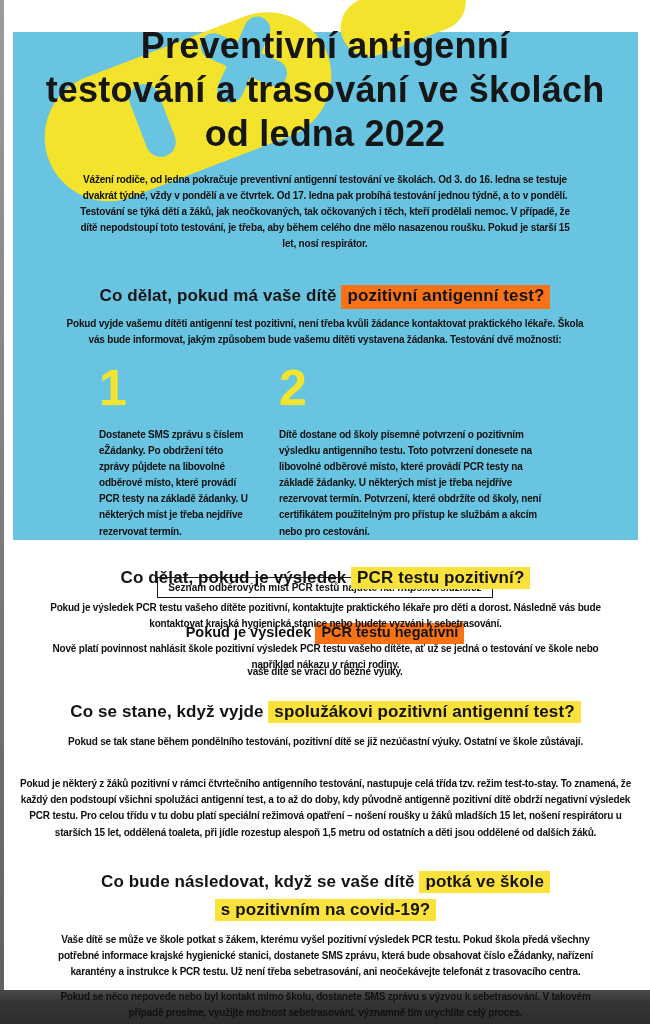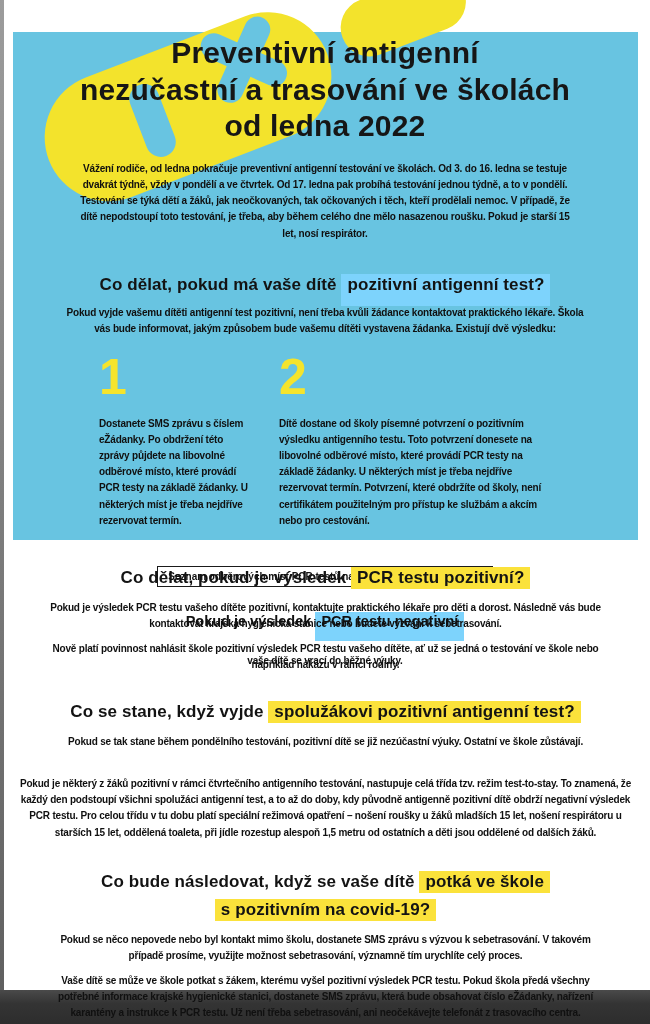--- a/index.html
+++ b/index.html
@@ -16,25 +16,25 @@
                transform:rotate(-21deg);transform-origin:0 50%;z-index:1;}
   .cassette{position:absolute;left:0;top:8px;width:298px;height:128px;border-radius:64px;background:#f3e32c;}
   .cutout-pill{position:absolute;left:96px;top:34px;width:30px;height:76px;border-radius:15px;background:#68c4e1;}
   .plus-bar{position:absolute;left:205px;top:-12px;width:26px;height:92px;border-radius:13px;background:#68c4e1;}
   .plus-bar.b2{transform:rotate(90deg);}
   .plus-wrap{position:absolute;left:0;top:14px;width:436px;height:68px;transform:rotate(45deg);transform-origin:218px 34px;}
   .swab-a{position:absolute;left:318px;top:34px;width:130px;height:58px;border-radius:29px;background:#f3e32c;}
   .swab-b{position:absolute;left:478px;top:40px;width:104px;height:50px;border-radius:25px;background:#f3e32c;}
 
   .cyan-content{position:absolute;inset:0;z-index:2;text-align:center;}
-  .title{margin-top:35px;font-size:30px;line-height:1.22;font-weight:800;letter-spacing:0.2px;color:#161616;}
+  .title{margin-top:24px;font-size:36px;line-height:1.22;font-weight:800;letter-spacing:0.2px;color:#161616;}
   .body-txt{font-size:10px;font-weight:700;letter-spacing:-0.2px;line-height:1.62;color:#101010;}
   .intro{width:505px;margin:16px auto 0;}
   .sec-h{font-size:17px;font-weight:800;letter-spacing:0.1px;color:#131313;line-height:1.5;}
-  .hl-white{background:#7dd3fc;padding:1px 6px 12px;}
+  .hl-white{background:#f97316;padding:1px 6px 4px;}
   .hl-yellow{background:#fbe23b;padding:1px 6px 2px;}
   .s1-h{margin-top:30px;}
   .s1-intro{width:520px;margin:8px auto 0;}
   .options{display:flex;justify-content:center;gap:30px;margin-top:14px;text-align:left;}
   .opt1{width:150px;} .opt2{width:272px;}
   .num{font-size:50px;font-weight:800;color:#f5e42c;line-height:1;margin:0 0 14px 0;}
   .info-box{display:inline-block;margin-top:27px;border:1px solid #1a1a1a;background:#fff;
             padding:4px 10px;font-size:10px;font-weight:700;}
   .info-box .url{font-style:italic;}
   .neg-line{margin-top:26px;font-size:14.5px;font-weight:800;}
@@ -61,30 +61,30 @@
       <div class="plus-bar"></div>
       <div class="plus-bar b2"></div>
     </div>
     <div class="swab-a"></div>
     <div class="swab-b"></div>
   </div>
 
   <div class="cyan-content">
     <div class="title">
       <div>Preventivní antigenní</div>
-      <div>nezúčastní a trasování ve školách</div>
+      <div>testování a trasování ve školách</div>
       <div>od ledna 2022</div>
     </div>
     <p class="body-txt intro">Vážení rodiče, od ledna pokračuje preventivní antigenní testování ve školách. Od 3. do 16. ledna se testuje dvakrát týdně, vždy v pondělí a ve čtvrtek. Od 17. ledna pak probíhá testování jednou týdně, a to v pondělí. Testování se týká dětí a žáků, jak neočkovaných, tak očkovaných i těch, kteří prodělali nemoc. V případě, že dítě nepodstoupí toto testování, je třeba, aby během celého dne mělo nasazenou roušku. Pokud je starší 15 let, nosí respirátor.</p>
 
     <div class="sec-h s1-h">
       <span>Co dělat, pokud má vaše dítě</span>
       <span class="hl-white">pozitivní antigenní test?</span>
     </div>
-    <p class="body-txt s1-intro">Pokud vyjde vašemu dítěti antigenní test pozitivní, není třeba kvůli žádance kontaktovat praktického lékaře. Škola vás bude informovat, jakým způsobem bude vašemu dítěti vystavena žádanka. Existují dvě výsledku:</p>
+    <p class="body-txt s1-intro">Pokud vyjde vašemu dítěti antigenní test pozitivní, není třeba kvůli žádance kontaktovat praktického lékaře. Škola vás bude informovat, jakým způsobem bude vašemu dítěti vystavena žádanka. Testování dvě možnosti:</p>
 
     <div class="options">
       <div class="opt1">
         <p class="num">1</p>
         <p class="body-txt">Dostanete SMS zprávu s číslem eŽádanky. Po obdržení této zprávy půjdete na libovolné odběrové místo, které provádí PCR testy na základě žádanky. U některých míst je třeba nejdříve rezervovat termín.</p>
       </div>
       <div class="opt2">
         <p class="num">2</p>
         <p class="body-txt">Dítě dostane od školy písemné potvrzení o pozitivním výsledku antigenního testu. Toto potvrzení donesete na libovolné odběrové místo, které provádí PCR testy na základě žádanky. U některých míst je třeba nejdříve rezervovat termín. Potvrzení, které obdržíte od školy, není certifikátem použitelným pro přístup ke službám a akcím nebo pro cestování.</p>
       </div>
@@ -118,19 +118,19 @@
 
     <div class="sec-h s4-h">
       <div>
         <span>Co bude následovat, když se vaše dítě</span>
         <span class="hl-yellow">potká ve škole</span>
       </div>
       <div class="line2">
         <span class="hl-yellow">s pozitivním na covid-19?</span>
       </div>
     </div>
+    <p class="body-txt p-narrow">Vaše dítě se může ve škole potkat s žákem, kterému vyšel pozitivní výsledek PCR testu. Pokud škola předá všechny potřebné informace krajské hygienické stanici, dostanete SMS zprávu, která bude obsahovat číslo eŽádanky, nařízení karantény a instrukce k PCR testu. Už není třeba sebetrasování, ani neočekávejte telefonát z trasovacího centra.</p>
     <p class="body-txt p-narrow">Pokud se něco nepovede nebo byl kontakt mimo školu, dostanete SMS zprávu s výzvou k sebetrasování. V takovém případě prosíme, využijte možnost sebetrasování, významně tím urychlíte celý proces.</p>
-    <p class="body-txt p-narrow">Vaše dítě se může ve škole potkat s žákem, kterému vyšel pozitivní výsledek PCR testu. Pokud škola předá všechny potřebné informace krajské hygienické stanici, dostanete SMS zprávu, která bude obsahovat číslo eŽádanky, nařízení karantény a instrukce k PCR testu. Už není třeba sebetrasování, ani neočekávejte telefonát z trasovacího centra.</p>
 
   </div>
 
   <div class="bottom-band"></div>
 </div>
 
 </body></html>

